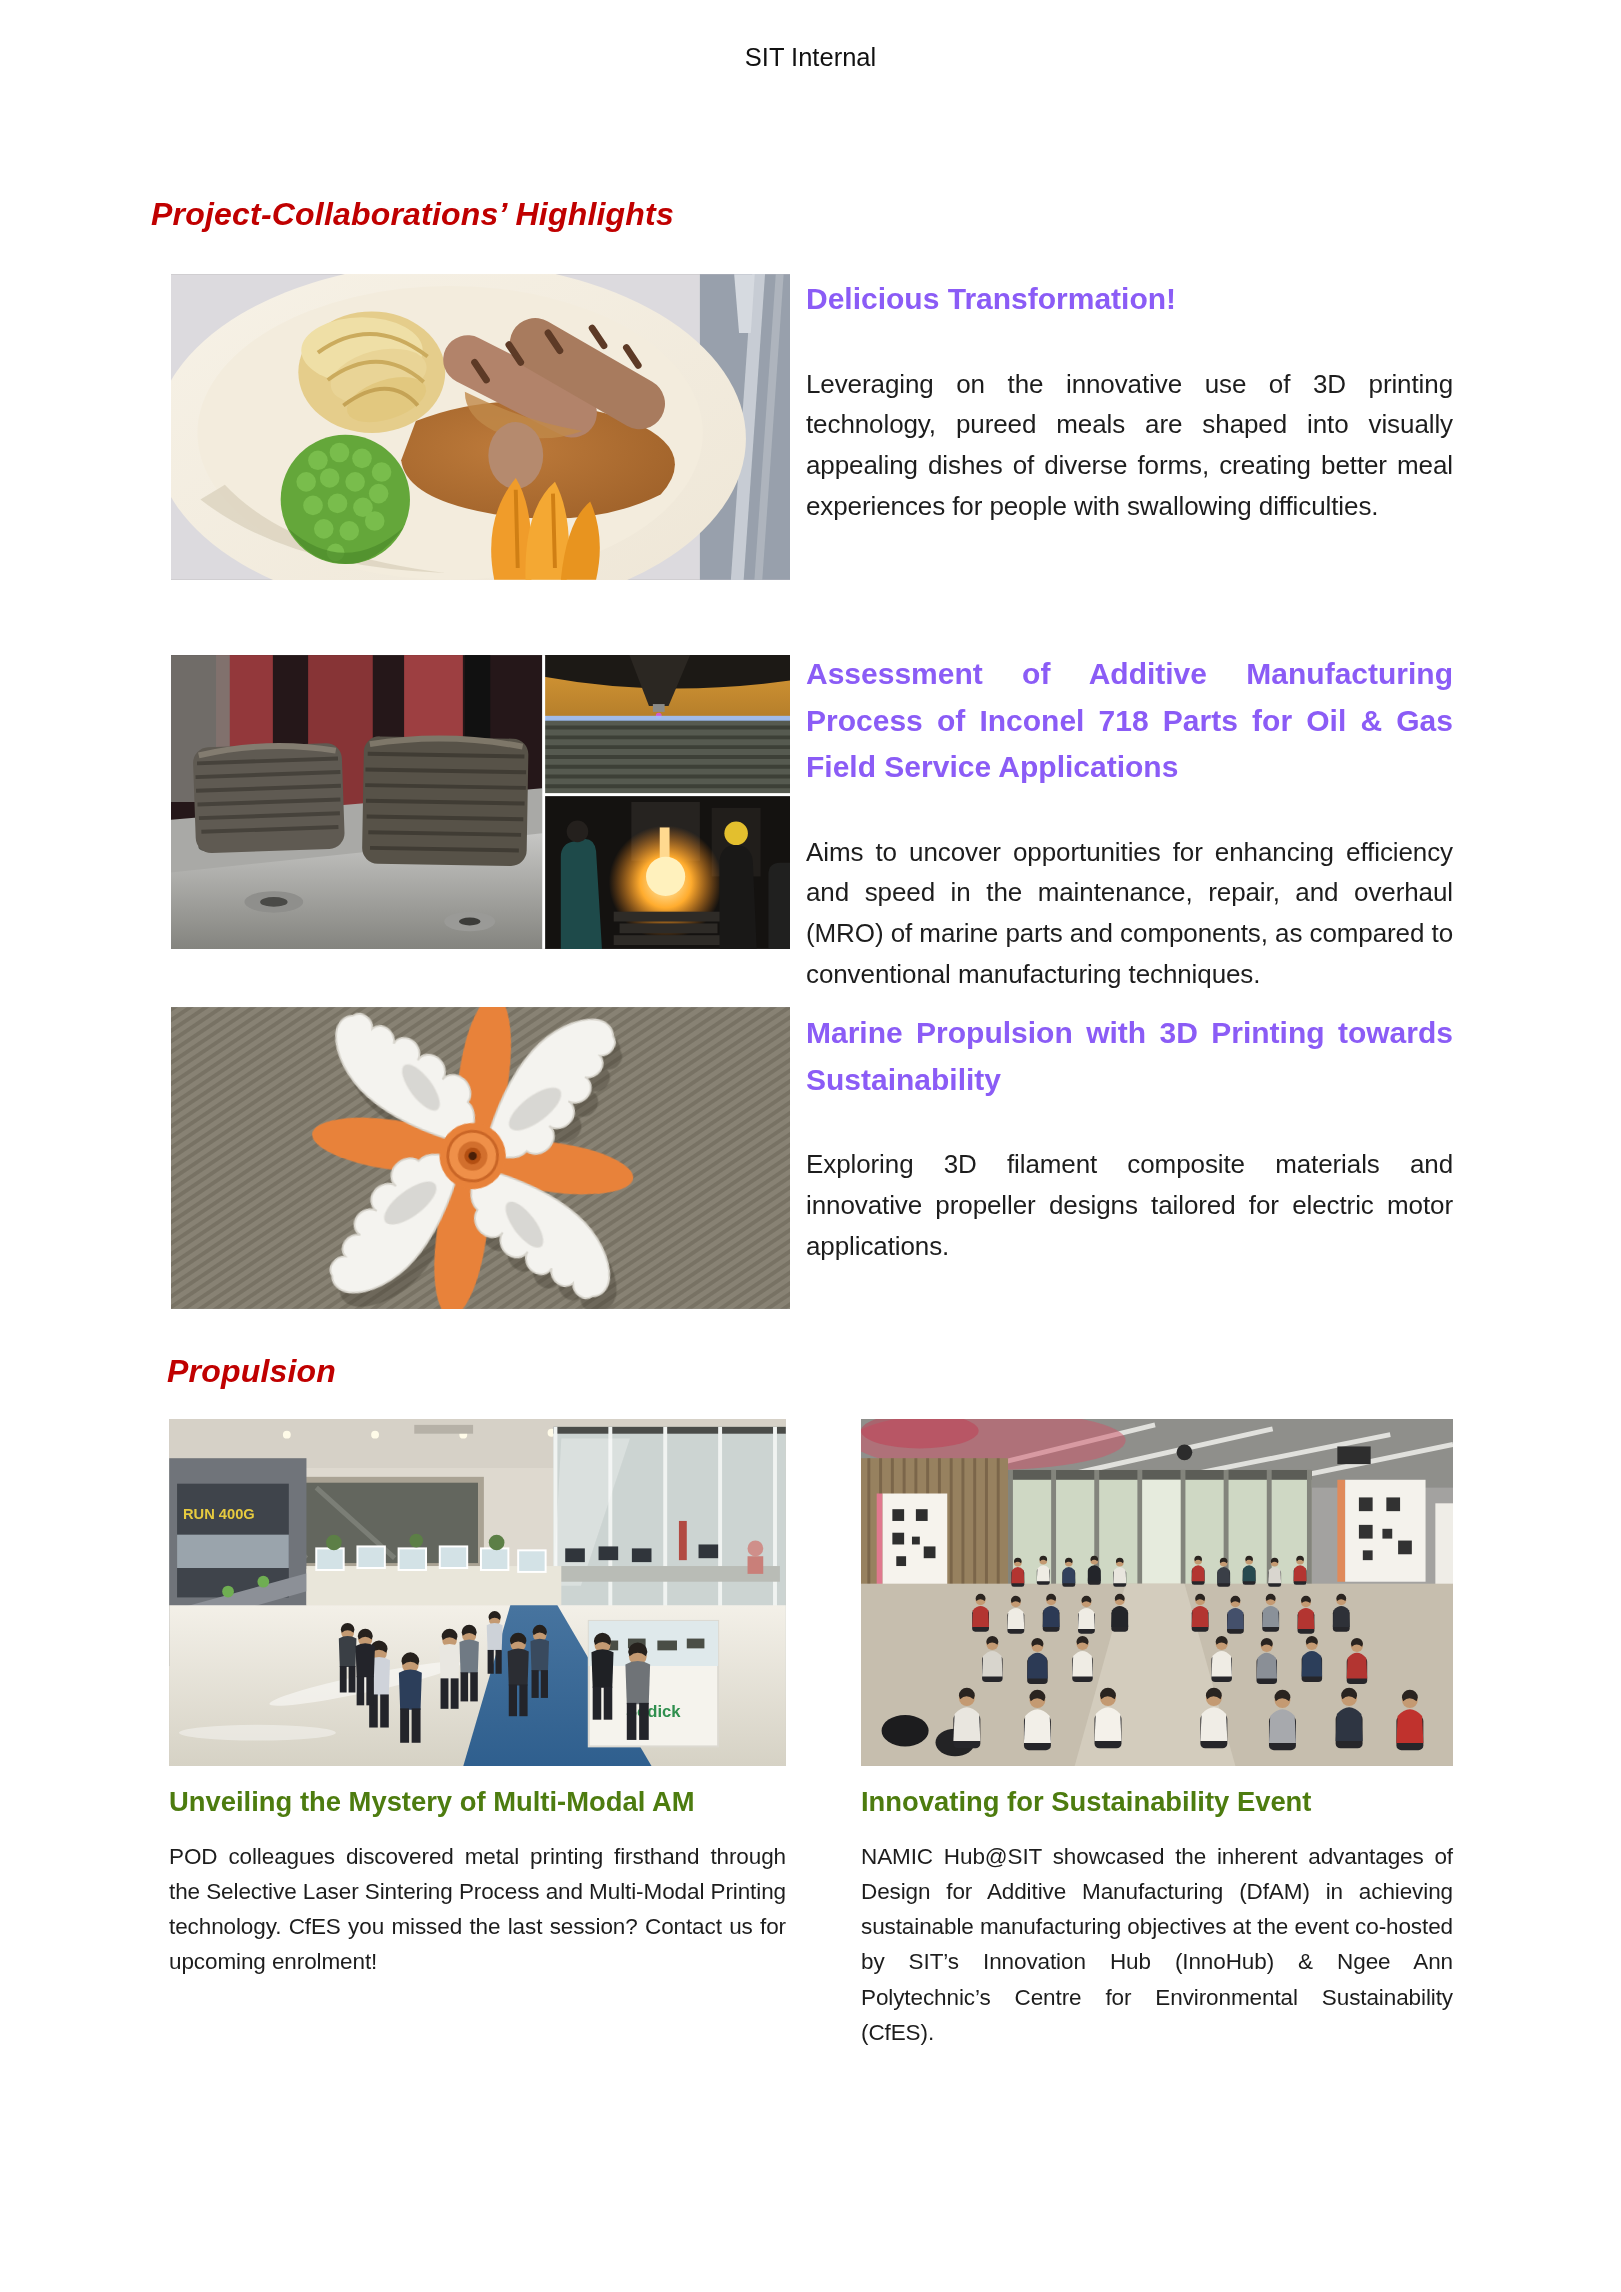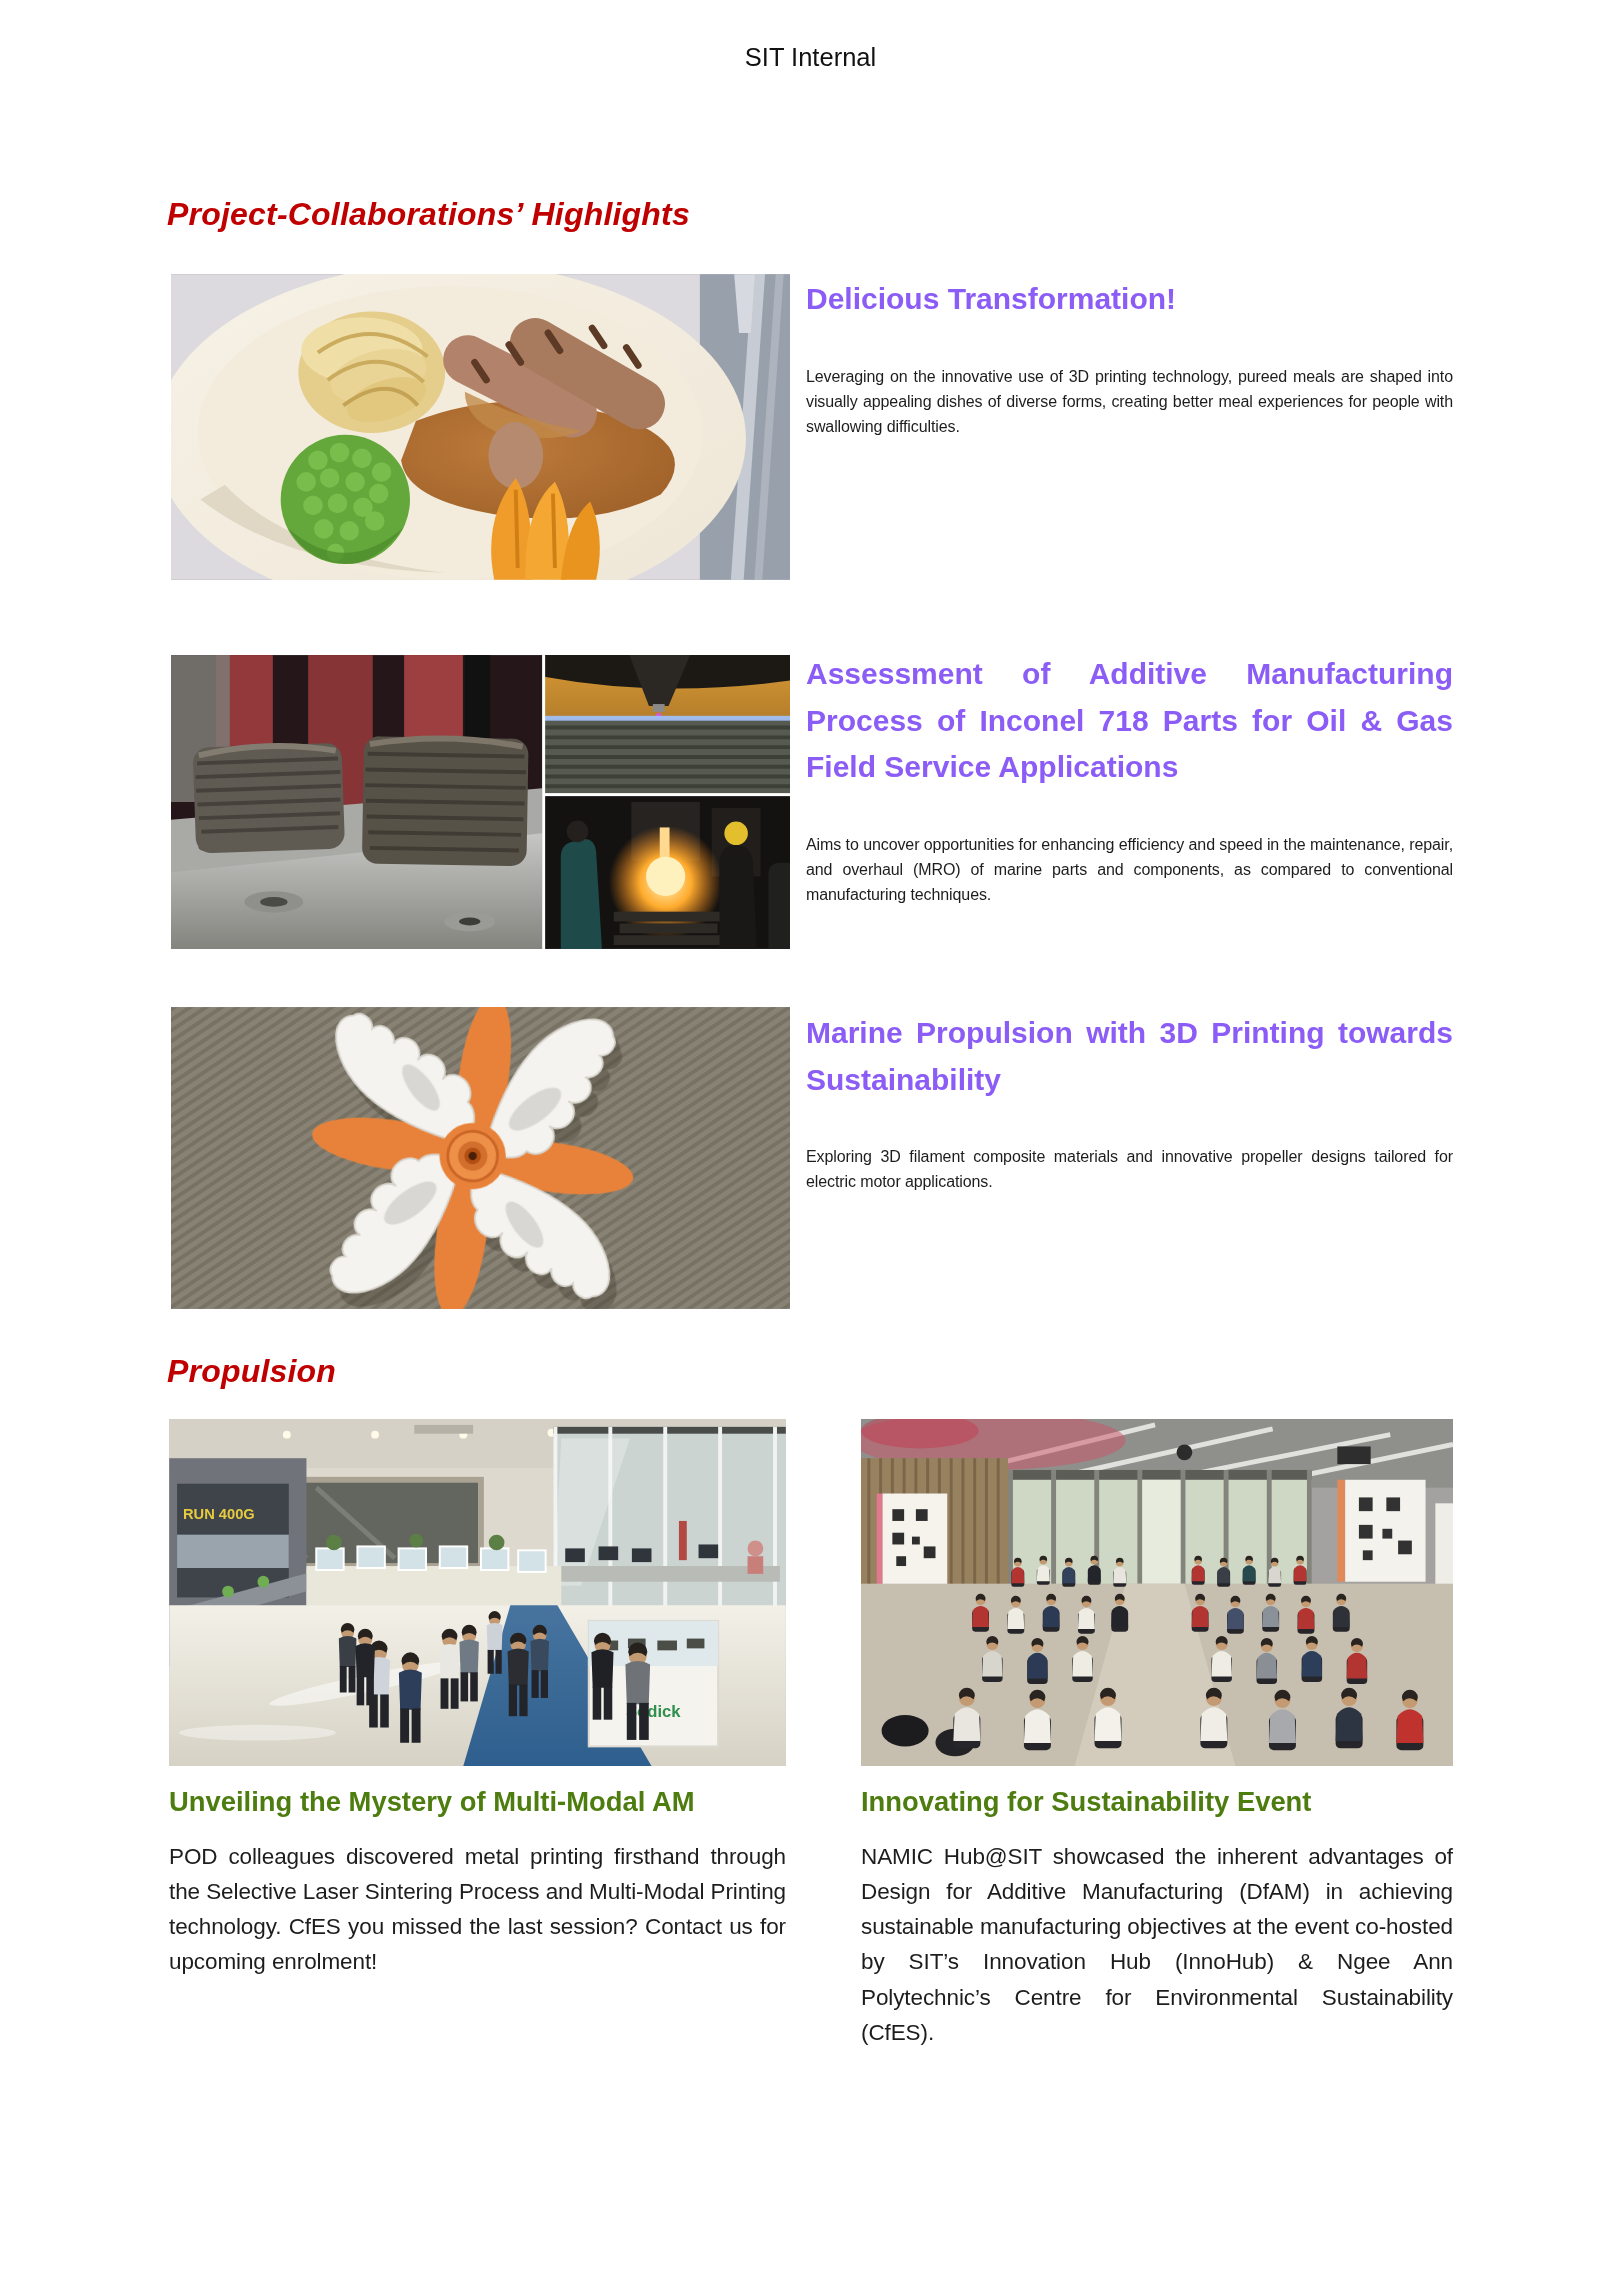--- a/index.html
+++ b/index.html
@@ -7,35 +7,35 @@
         font-family:"Liberation Sans",sans-serif;color:#1b1b1b;}
   .abs{position:absolute;}
   .hdr{top:43px;left:0;width:100%;text-align:center;font-size:25.5px;color:#111;}
   .red-title{color:#C00000;font-weight:bold;font-style:italic;font-size:32px;letter-spacing:0.2px;}
   .photo{position:absolute;overflow:hidden;background:#a3a3a3;}
   .photo svg{display:block;width:100%;height:100%;}
   .photo text{font-family:"Liberation Sans",sans-serif;font-weight:bold;}
   .col{position:absolute;}
   .col h2{margin:0;font-size:30px;line-height:1.55;font-weight:bold;color:#8b5cf6;}
   .col.j h2{text-align:justify;}
-  .col p{margin:41px 0 0;font-size:16px;line-height:1.57;text-align:justify;
+  .col p{margin:41px 0 0;font-size:26px;line-height:1.57;text-align:justify;
          color:#1d1d1d;letter-spacing:-0.1px;}
   .fbcol{position:absolute;}
   .fbcol h3{margin:19.6px 0 0;font-size:27.4px;font-weight:bold;color:#4d7c0f;}
   .fbcol p{margin:21.6px 0 0;font-size:22.5px;line-height:1.56;text-align:justify;
            color:#1d1d1d;letter-spacing:-0.1px;}
 </style>
 </head>
 <body>
 
 <div class="page">
 
   <div class="abs hdr">SIT Internal</div>
 
-  <div class="abs red-title" style="left:167px;top:196px;">Project-Collaborations’ Highlights</div>
+  <div class="abs red-title" style="left:151px;top:196px;">Project-Collaborations’ Highlights</div>
 
   <figure class="photo" style="left:171px;top:274px;width:619px;height:306px;margin:0;" aria-label="3D printed pureed meal plated as sausages with gravy, potato swirl, broccoli and carrot shapes">
     <svg viewBox="0 0 632 312">
       <defs>
         <linearGradient id="plateG" x1="0" y1="0" x2="1" y2="1">
           <stop offset="0" stop-color="#f7f2e7"></stop>
             <stop offset="1" stop-color="#eee6d6"></stop>
         </linearGradient>
         <radialGradient id="gravyG" cx="0.4" cy="0.4" r="0.8">
           <stop offset="0" stop-color="#bd7a3a"></stop>

